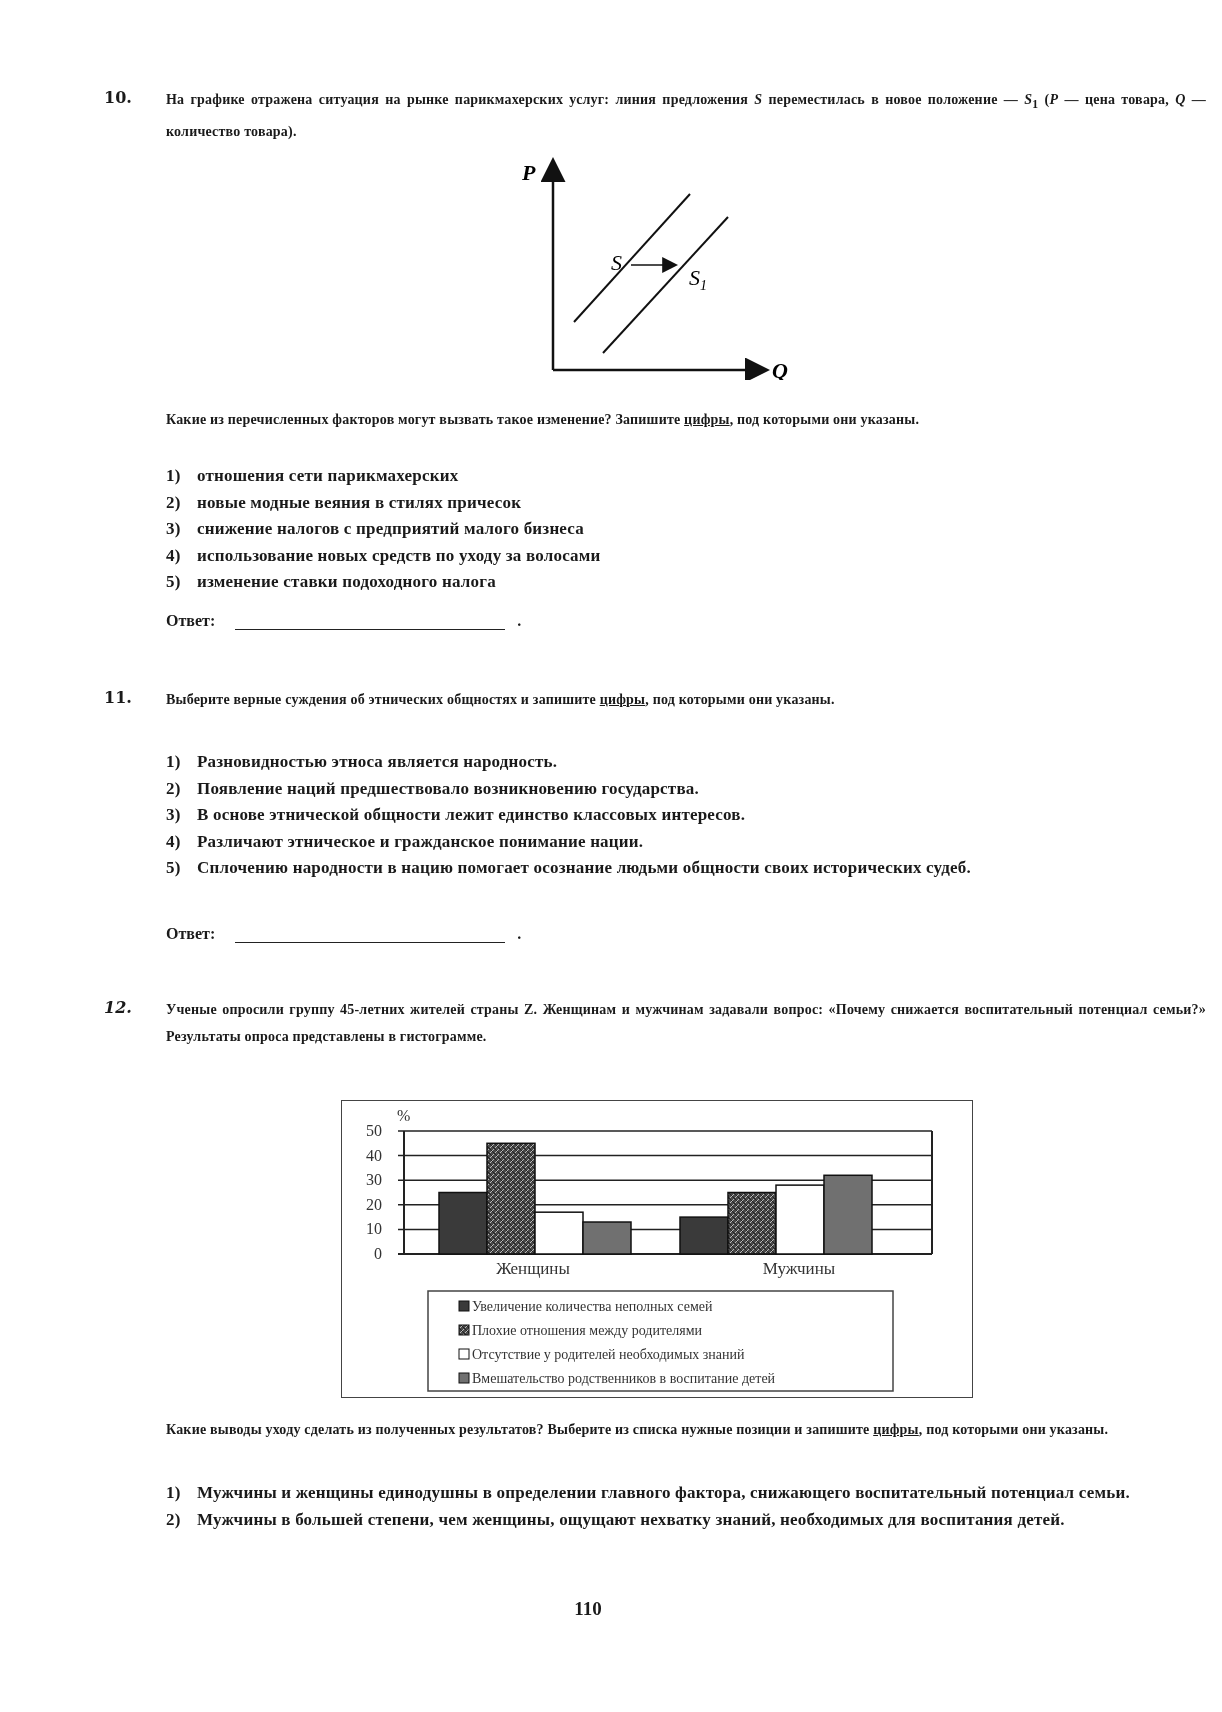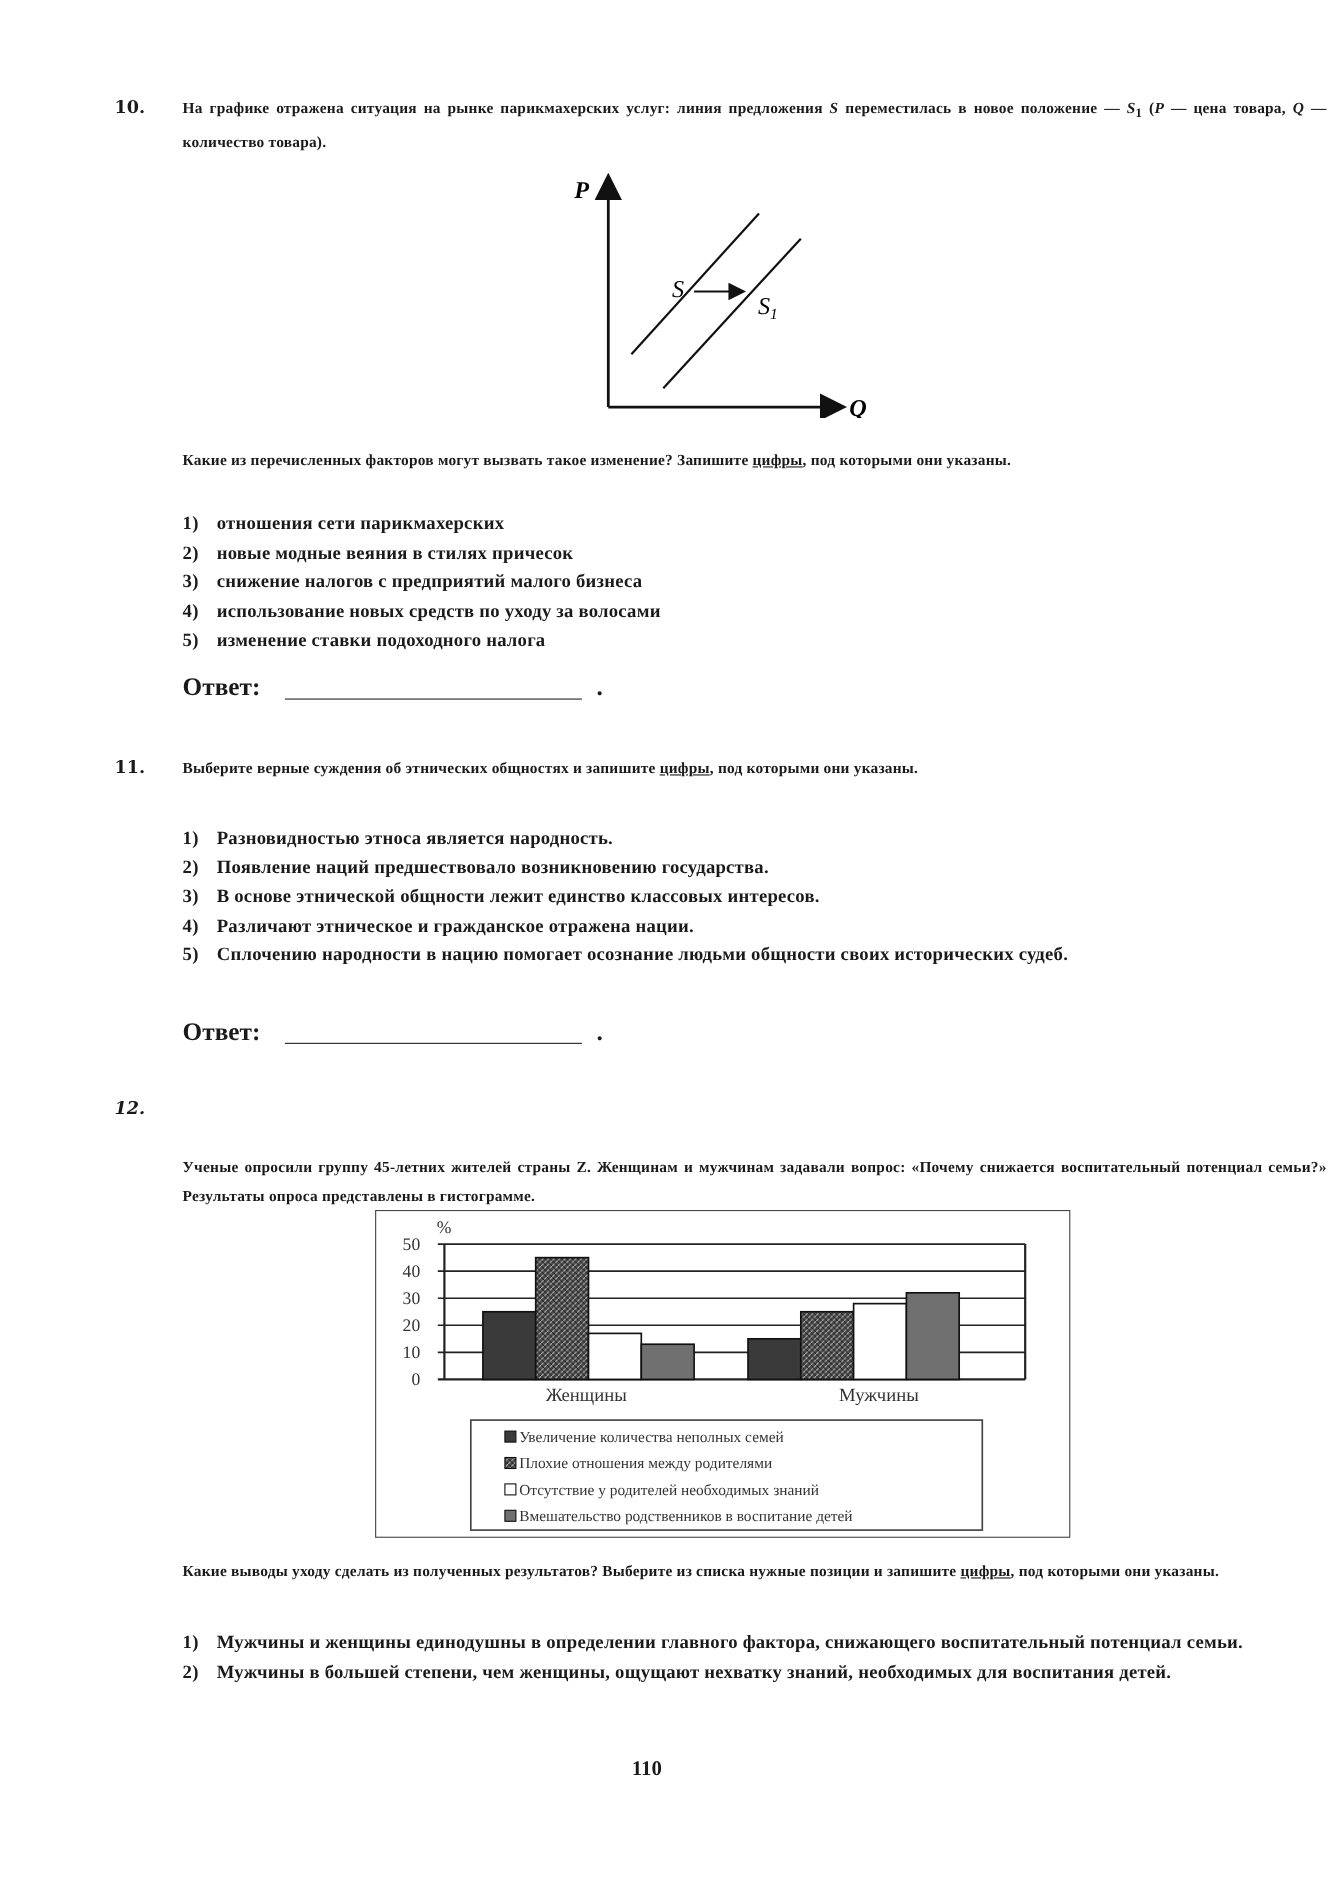--- a/index.html
+++ b/index.html
@@ -16,21 +16,21 @@
     position: absolute; left: 166px; width: 1040px;
     font-size: 14px; line-height: 27px; text-align: justify;
     font-family: Liberation Serif, serif; font-weight: bold; letter-spacing: 0.2px;
   }
   .u { text-decoration: underline; font-weight: bold; }
   .list { position: absolute; left: 166px; width: 1040px; margin: 0; padding: 0; list-style: none;
     font-family: "Liberation Serif", "DejaVu Serif", serif; font-size: 17px; font-weight: bold; line-height: 26.5px; letter-spacing: 0.2px;}
   .list li { display: flex; text-align: justify; }
   .list .n { width: 31px; flex: 0 0 31px; }
   .list .t { flex: 1; }
-  .answer { position: absolute; left: 166px; font-family: "Liberation Serif", "DejaVu Serif", serif; font-size: 23px; font-weight: bold; }
+  .answer { position: absolute; left: 166px; font-family: "Liberation Serif", "DejaVu Serif", serif; font-size: 16px; font-weight: bold; }
   .answer .line { display: inline-block; width: 270px; border-bottom: 1.5px solid #222; margin-left: 16px; vertical-align: -4px; }
   .answer .dot { margin-left: 8px; }
   svg text { font-family: "Liberation Serif", "DejaVu Serif", serif; }
   .pagenum { position: absolute; left: 0; width: 1176px; top: 1598px; text-align: center; font-weight: bold; font-size: 19px; font-family: "Liberation Serif", serif; }
 </style>
 </head>
 <body>
 
 <div class="q">
   <div class="qnum" style="top:88px;">10.</div>
@@ -103,38 +103,38 @@
     <li>
         <span class="n">2)</span>
         <span class="t">Появление наций предшествовало возникновению государства.</span>
       </li>
     <li>
         <span class="n">3)</span>
         <span class="t">В основе этнической общности лежит единство классовых интересов.</span>
       </li>
     <li>
         <span class="n">4)</span>
-        <span class="t">Различают этническое и гражданское отражена нации.</span>
+        <span class="t">Различают этническое и гражданское понимание нации.</span>
       </li>
     <li>
         <span class="n">5)</span>
         <span class="t">Сплочению народности в нацию помогает осознание людьми общности своих исторических судеб.</span>
       </li>
   </ul>
 
   <div class="answer" style="top:925px;">
     <span>Ответ:</span>
     <span class="line"></span>
     <span class="dot">.</span>
   </div>
 </div>
 
 <div class="q">
   <div class="qnum" style="top:998px;font-style:italic;">12.</div>
-  <div class="para" style="top:1048px;">Ученые опросили группу 45-летних жителей страны Z. Женщинам и мужчинам задавали вопрос: «Почему снижается воспитательный потенциал семьи?» Результаты опроса представлены в гистограмме.</div>
+  <div class="para" style="top:996px;">Ученые опросили группу 45-летних жителей страны Z. Женщинам и мужчинам задавали вопрос: «Почему снижается воспитательный потенциал семьи?» Результаты опроса представлены в гистограмме.</div>
 
   <div style="position:absolute; left:341px; top:1100px; width:630px; height:296px; border:1.5px solid #444; background:#fff;">
     <svg id="hist" width="630" height="296" viewBox="0 0 630 296">
       <defs>
         <pattern id="hatch" patternUnits="userSpaceOnUse" width="5" height="5">
           <rect width="5" height="5" fill="#4a4a4a"></rect>
           <path d="M0,5 L5,0" stroke="#bbb" stroke-width="1"></path>
           <path d="M0,0 L5,5" stroke="#222" stroke-width="1"></path>
         </pattern>
       </defs>

